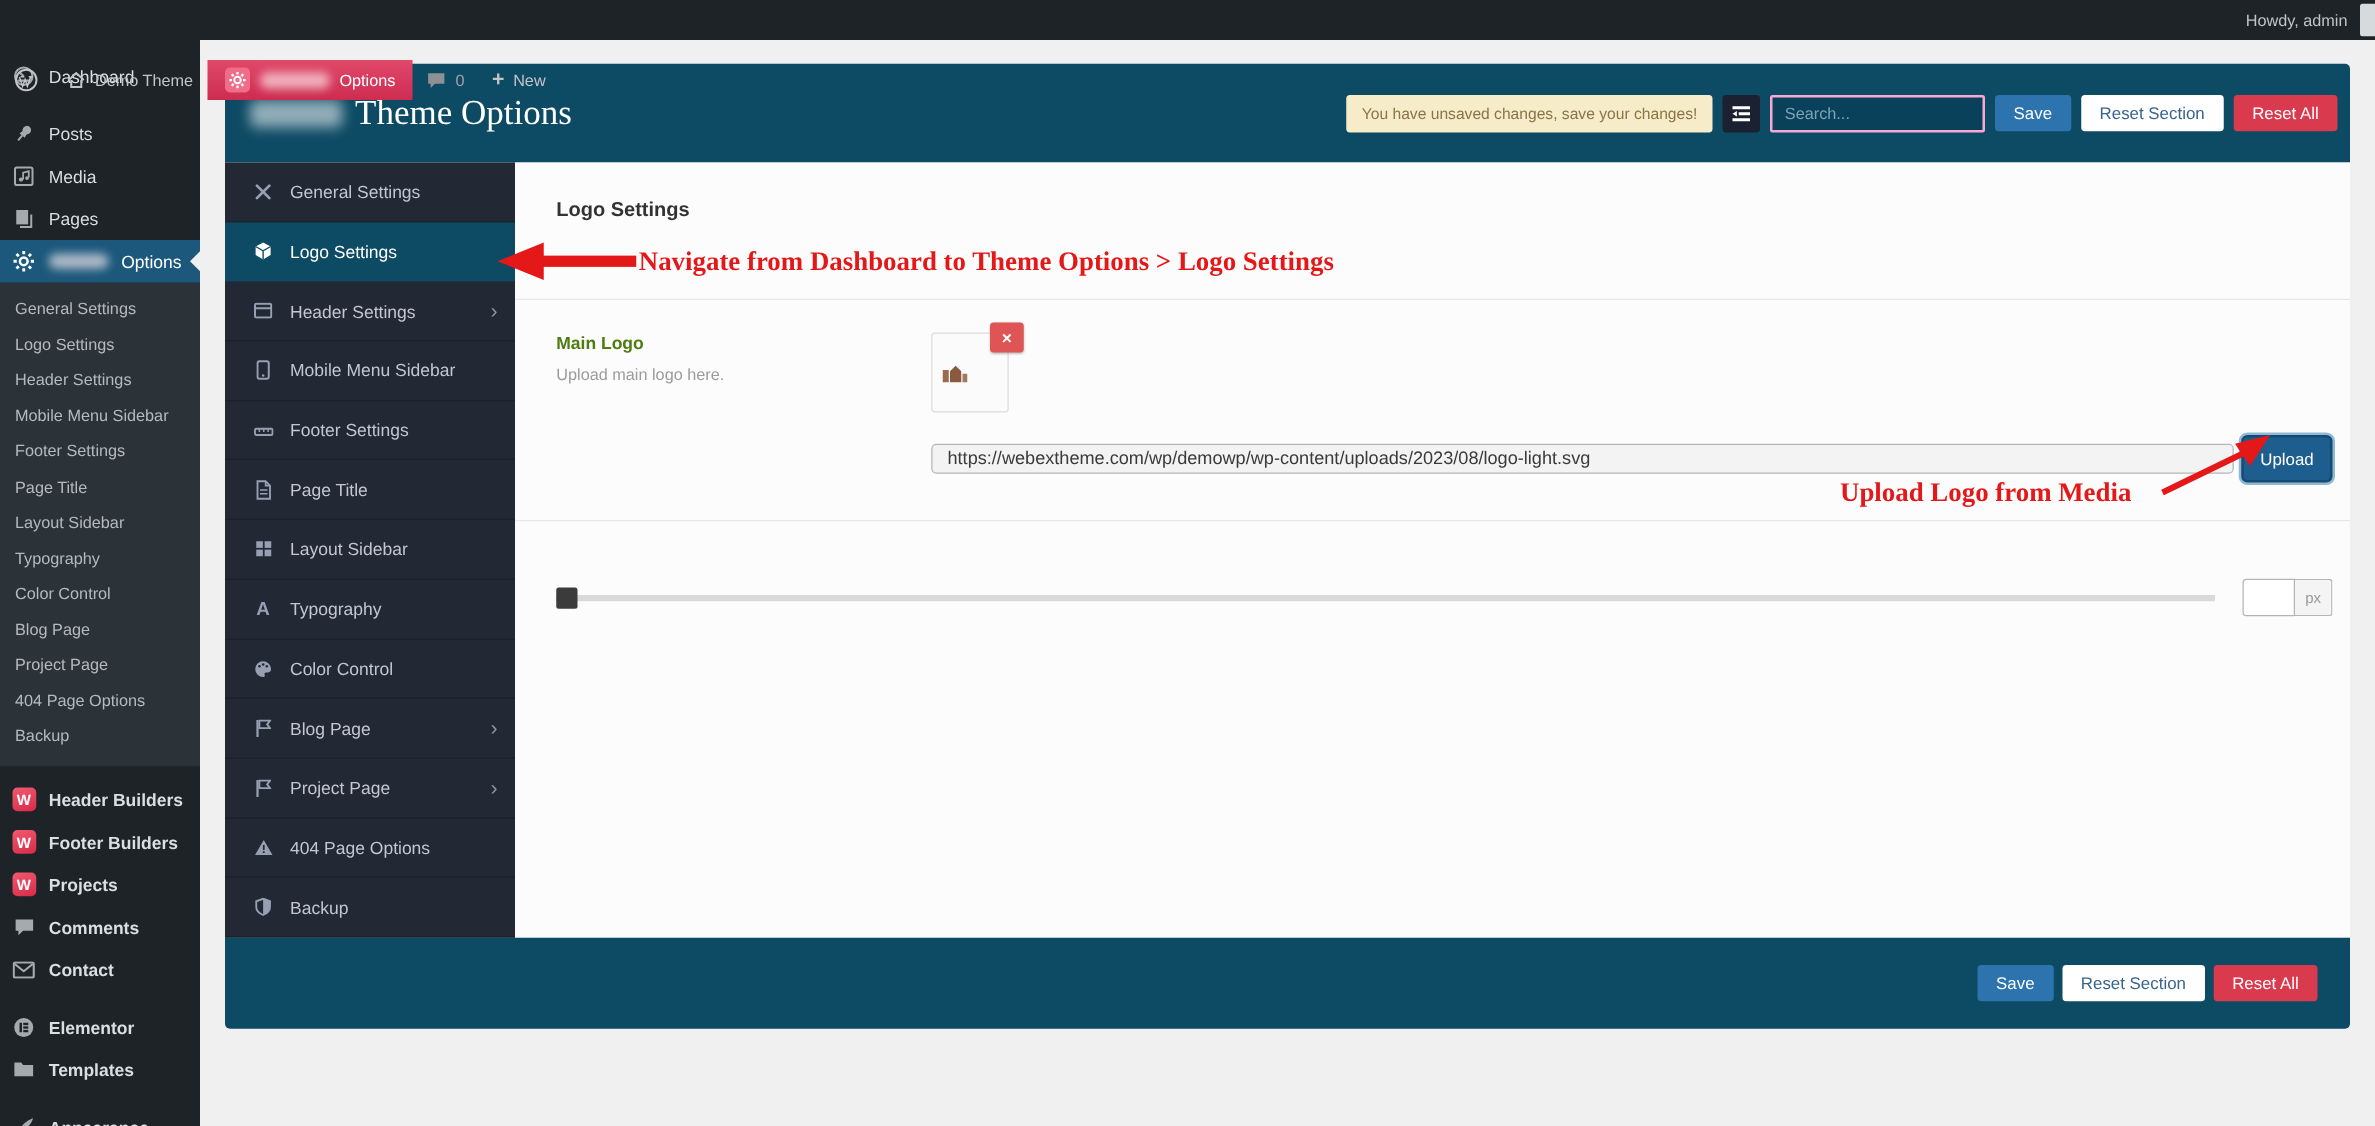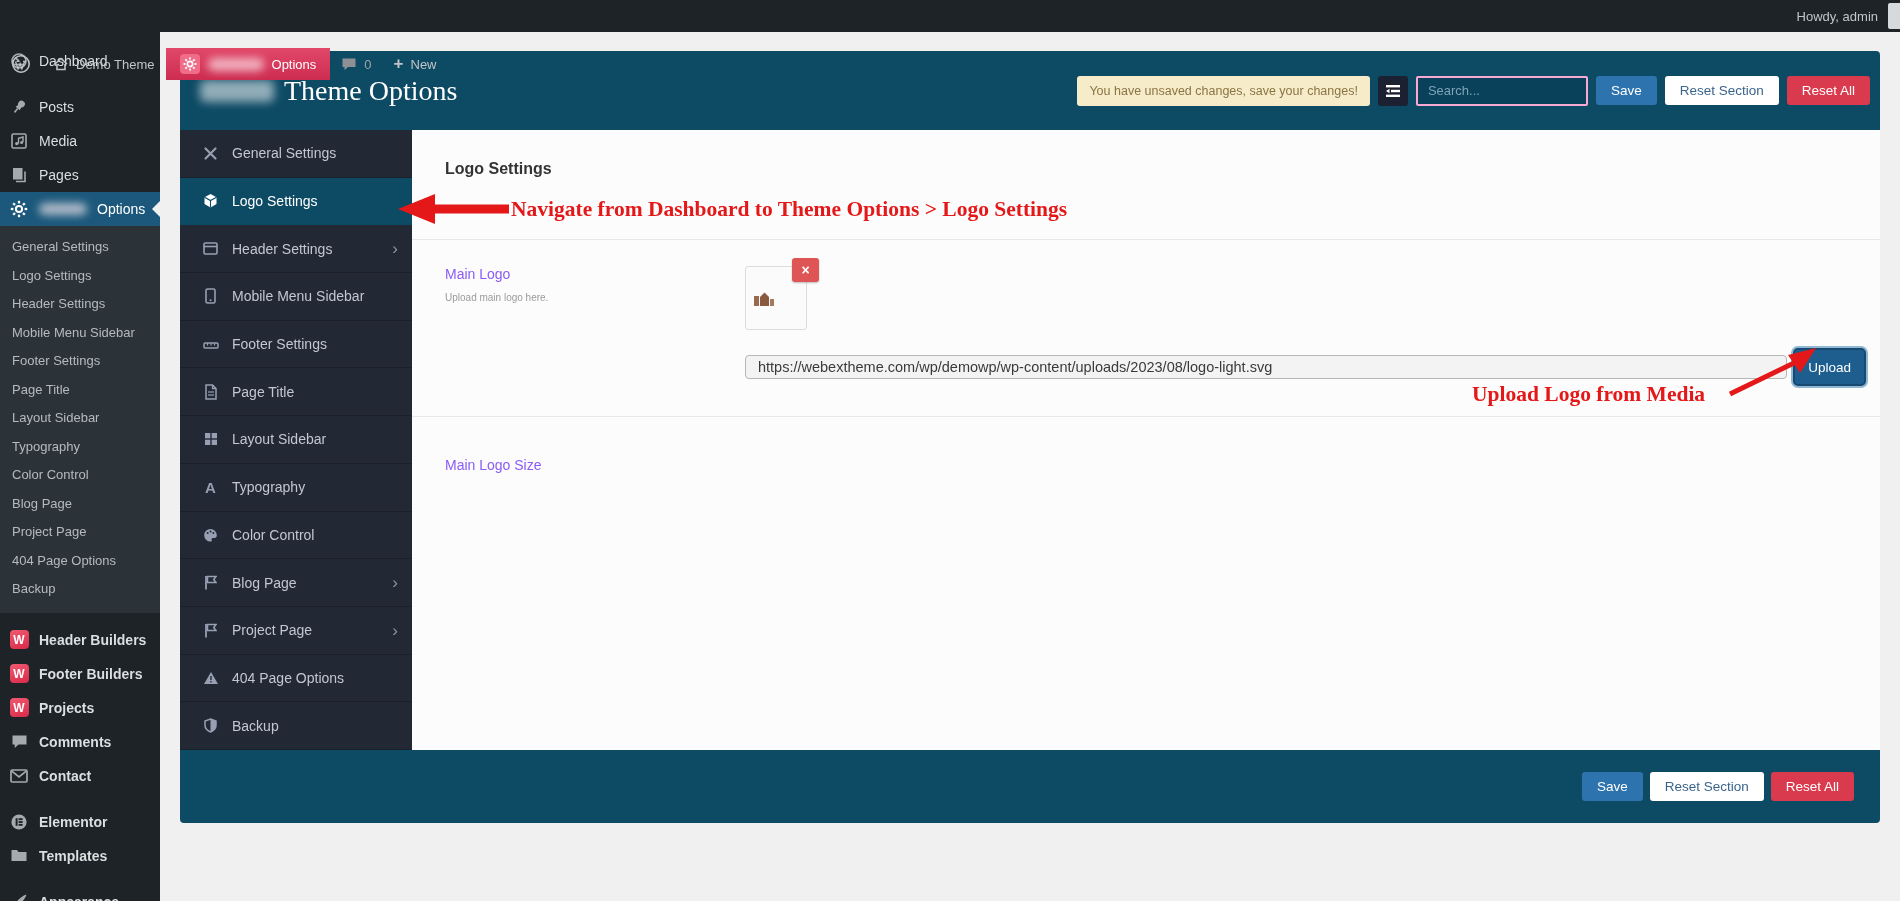--- a/index.html
+++ b/index.html
@@ -84,22 +84,22 @@
     border:9px solid transparent; border-right:14px solid #161a23; border-left:none;
   }
   .pm-chev { margin-left:auto; color:#8f96a3; font-size:17px; line-height:1; }
   
   .p-content { position:relative; flex:1; background:#fcfcfc; }
   .section-head { height:110px; padding:30px 33px 0; border-bottom:1px solid #e8e8e8; }
   .section-title { font-size:16px; font-weight:bold; color:#333; }
   .field-row { display:flex; padding:26px 14px 30px 33px; }
   .field-row.bordered { border-bottom:1px solid #e8e8e8; }
   .f-label { width:300px; flex:none; }
-  .f-name { font-size:14px; font-weight:normal; color:#8b5cf6; }
-  .f-desc { font-size:10px; color:#9b9b9b; margin-top:10px; }
+  .f-name { font-size:14px; font-weight:bold; color:#4d7c0f; }
+  .f-desc { font-size:13px; color:#9b9b9b; margin-top:10px; }
   .f-control { flex:1; }
   .thumb-wrap { position:relative; width:62px; height:64px; margin-bottom:18px; }
   .thumb { width:62px; height:64px; background:#fbfbfb; border:1px solid #dcdcdc; border-radius:3px; display:flex; align-items:center; padding-left:8px; }
   .thumb-x {
     position:absolute; right:-12px; top:-8px; width:27px; height:24px;
     background:#df5454; color:#fff; border:none; border-radius:3px;
     font-size:14px; font-weight:bold; line-height:24px; text-align:center; cursor:pointer;
     box-shadow:0 1px 2px rgba(0,0,0,.25);
   }
   .url-row { display:flex; align-items:center; }
@@ -533,22 +533,29 @@
 
         <div class="anno anno2">
           <svg width="96" height="54" viewBox="0 0 96 54">
             <line x1="6" y1="50" x2="72" y2="18" stroke="#e41818" stroke-width="5"></line>
             <polygon points="92,4 64,11 76,29" fill="#e41818"></polygon>
           </svg>
           <span class="anno-text">Upload Logo from Media</span>
         </div>
 
         <div class="field-row" style="padding-top:40px;">
-          <div class="f-label">
-            <div class="f-name">Main Logo Size</div>
+          <div class="f-control">
+            <div class="size-control">
+              <div class="slider">
+                <div class="slider-track"></div>
+                <div class="slider-handle"></div>
+              </div>
+              <input class="size-input" type="text" value="" style="">
+              <span class="size-unit">px</span>
+            </div>
           </div>
         </div>
       </div>
     </div>
 
     <div class="p-footer">
       <button class="btn btn-save">Save</button>
       <button class="btn btn-reset-section">Reset Section</button>
       <button class="btn btn-reset-all">Reset All</button>
     </div>

